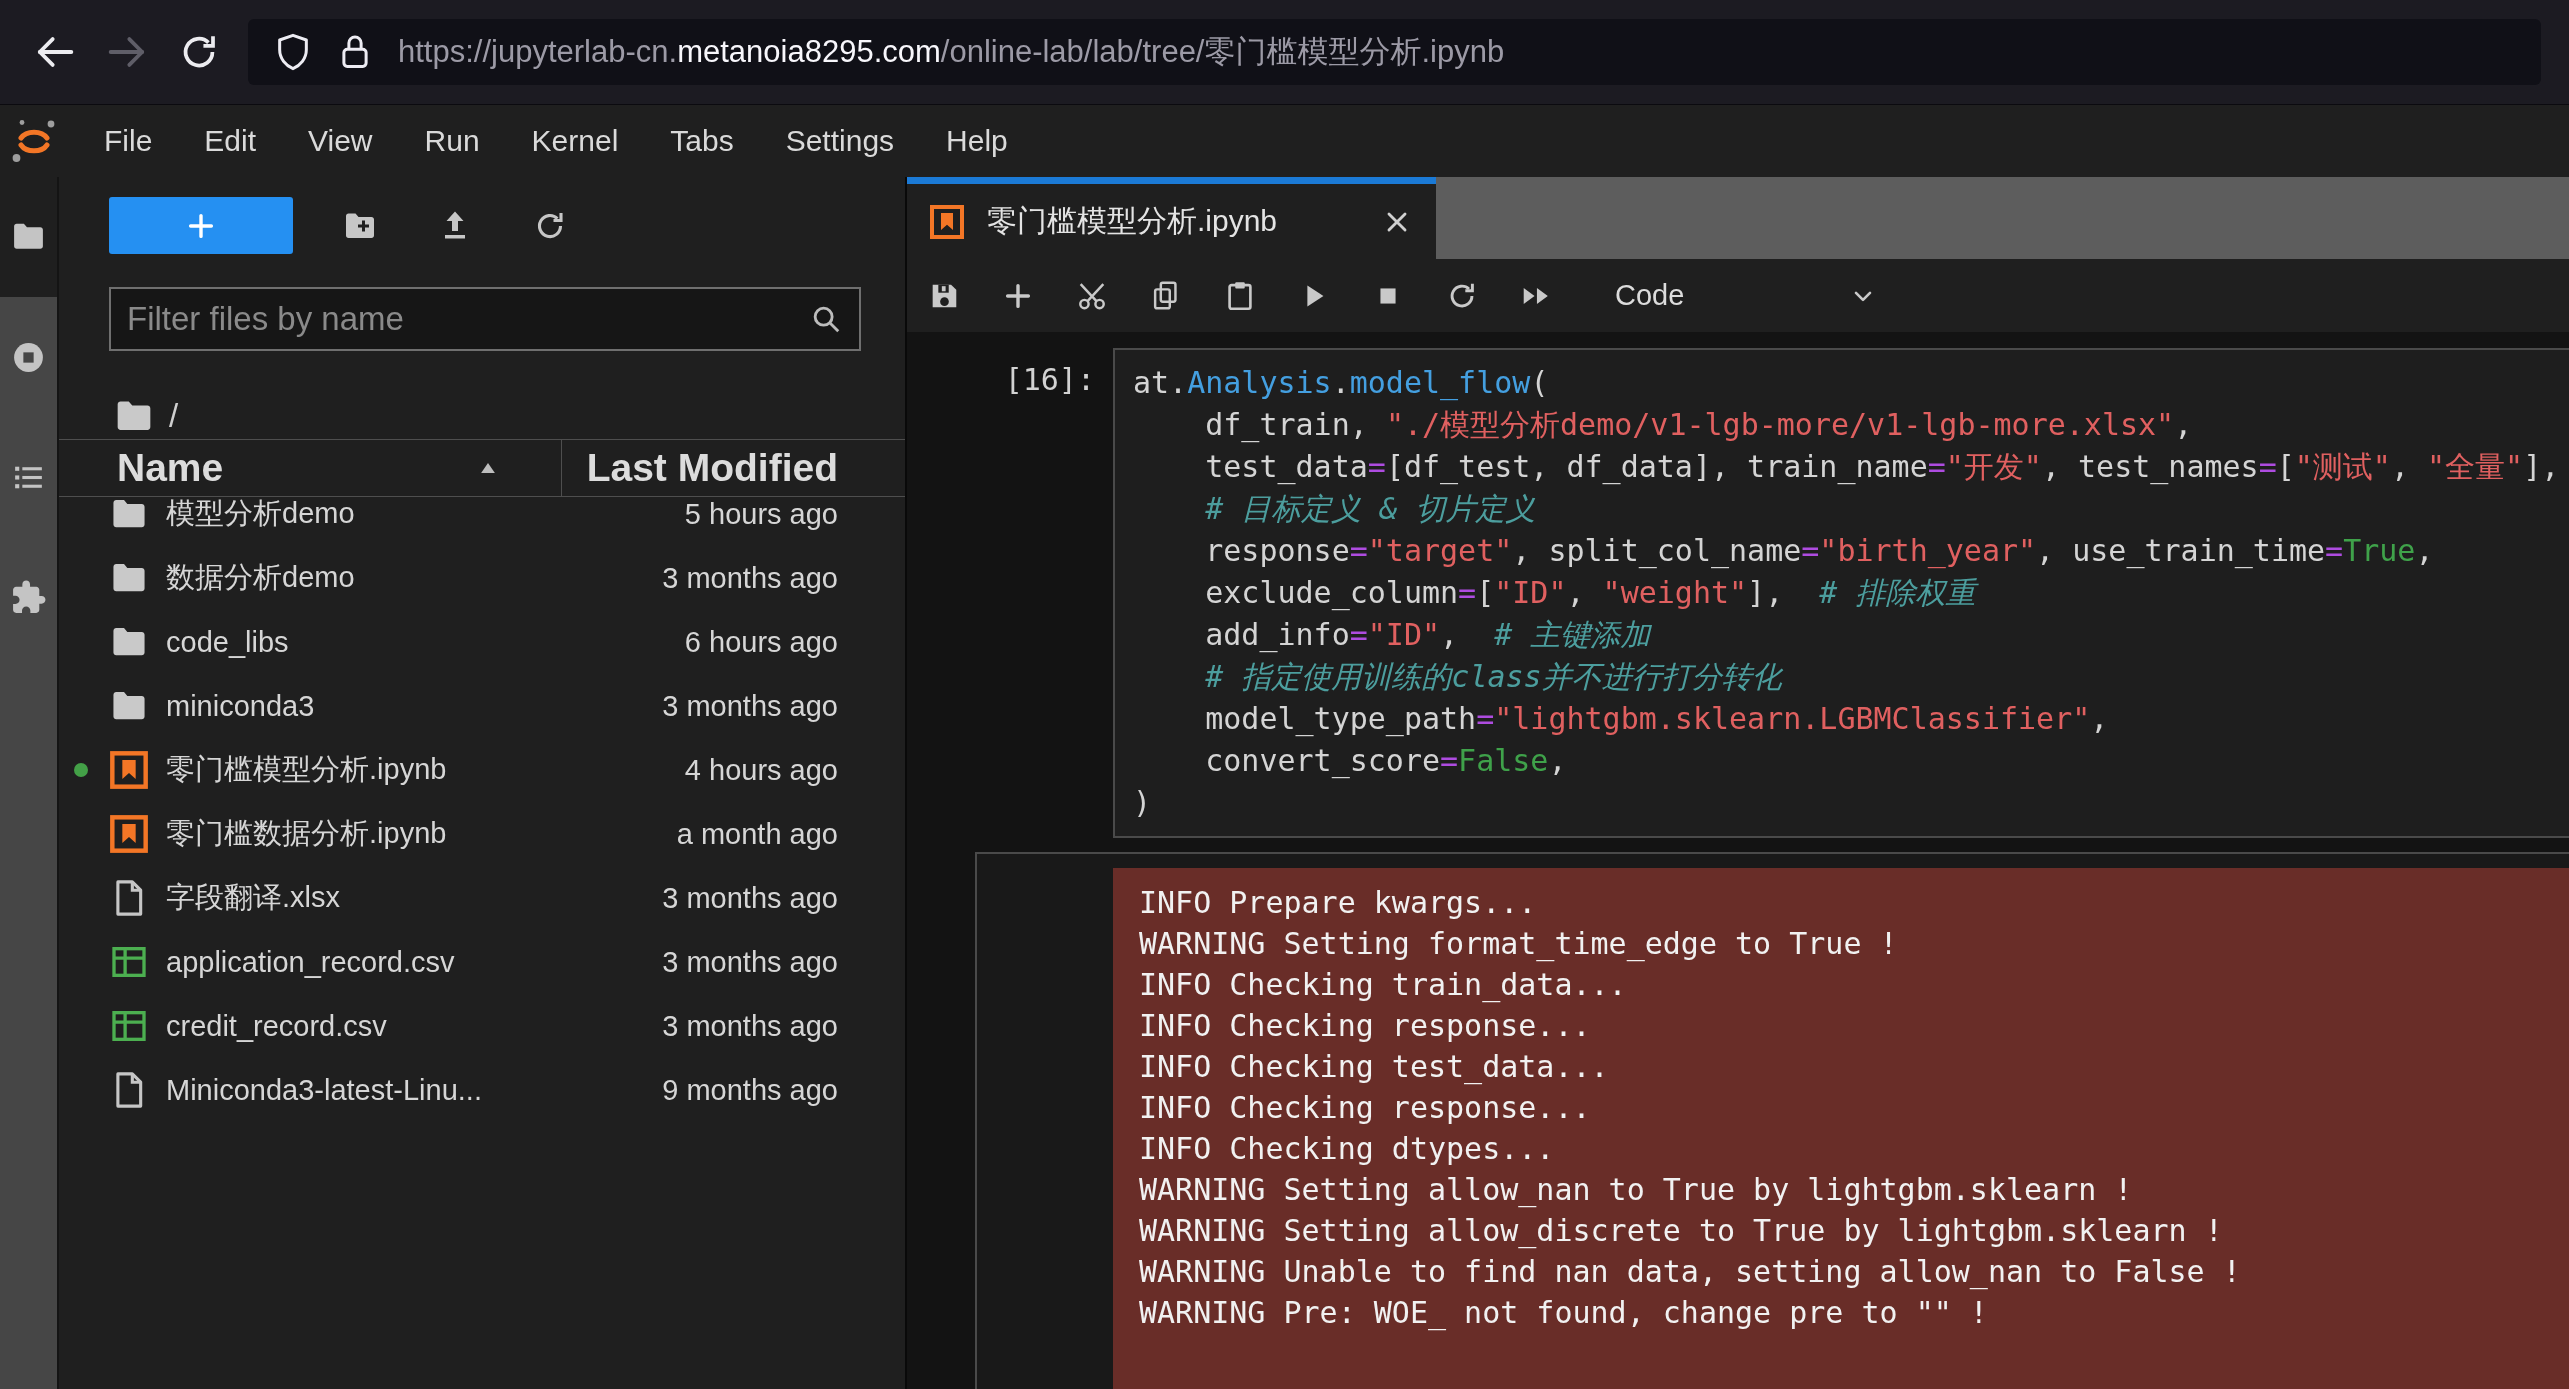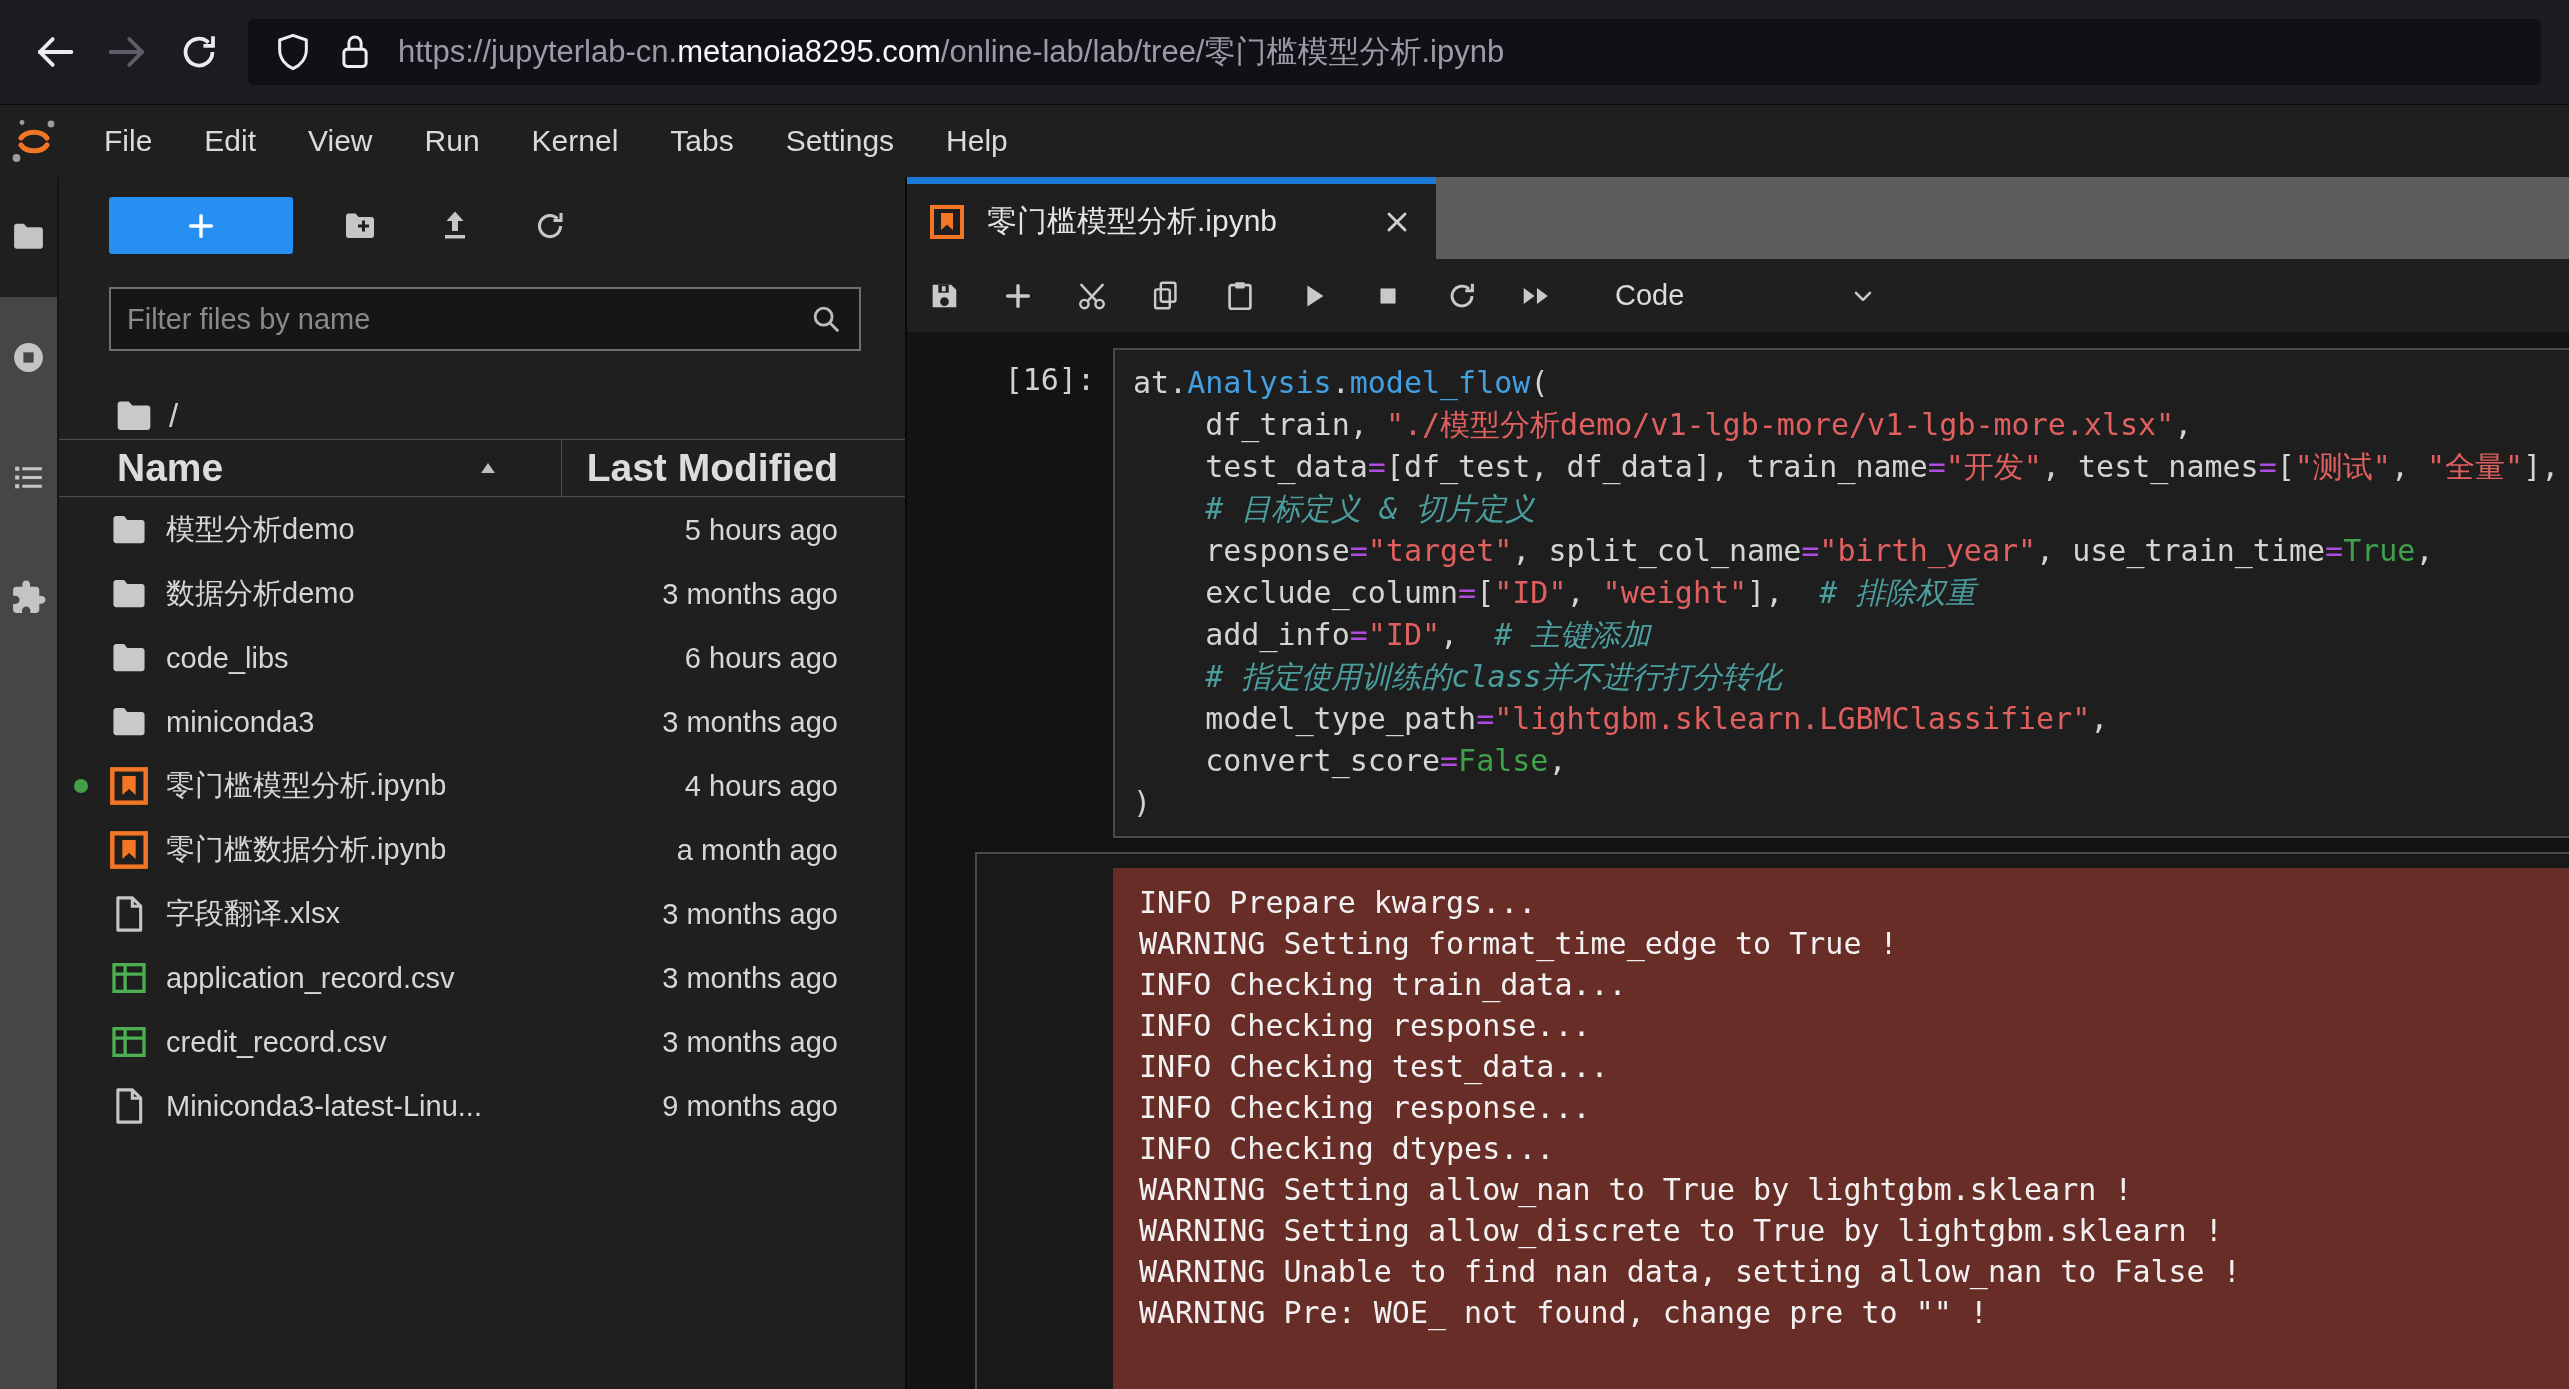--- a/index.html
+++ b/index.html
@@ -33,31 +33,31 @@
   .ab-item { position:absolute; left:0; width:57px; height:57px; display:flex; align-items:center; justify-content:center; color:#c4c4c4; }
   .ab-item svg { width:37px; height:37px; }
 
   .file-panel { width:850px; flex:none; background:#1f1f1f; border-left:2px solid #141414; border-right:2px solid #090909; position:relative; }
   .fp-toolbar { position:absolute; top:20px; left:50px; display:flex; align-items:center; }
   .new-btn { width:184px; height:57px; background:#2590f2; border-radius:3px; color:#fff; display:flex; align-items:center; justify-content:center; }
   .new-btn svg { width:34px; height:34px; }
   .fp-icon { width:56px; height:56px; margin-left:39px; display:flex; align-items:center; justify-content:center; color:#c6c6c6; }
   .fp-icon svg { width:36px; height:36px; }
   .fp-filter { position:absolute; top:110px; left:50px; width:752px; height:64px; background:#161616; border:2px solid #6f6f6f; display:flex; align-items:center; padding:0 16px; }
-  .fp-filter input { flex:1; background:transparent; border:none; outline:none; color:#0ea5e9; font-size:29px; font-family:inherit; }
+  .fp-filter input { flex:1; background:transparent; border:none; outline:none; color:#0ea5e9; font-size:33px; font-family:inherit; }
   .fp-filter input::placeholder { color:#8a8a8a; }
   .fp-filter svg { width:34px; height:34px; color:#bcbcbc; flex:none; }
   .fp-breadcrumb { position:absolute; top:218px; left:54px; display:flex; align-items:center; color:#c9c9c9; }
   .fp-breadcrumb svg { width:42px; height:42px; }
   .fp-breadcrumb .slash { font-size:33px; margin-left:14px; color:#cfcfcf; }
   .fp-header { position:absolute; top:262px; left:0; right:0; height:58px; border-top:1px solid #4e4e4e; border-bottom:1px solid #4e4e4e; display:flex; align-items:center; color:#dcdcdc; font-size:39px; font-weight:600; }
   .fh-left { width:503px; flex:none; height:100%; display:flex; align-items:center; padding-left:58px; border-right:1px solid #4e4e4e; }
   .fh-left .sort { margin-left:auto; margin-right:62px; width:22px; height:22px; }
   .fh-right { flex:1; text-align:right; padding-right:67px; }
-  .fp-rows { position:absolute; top:321px; left:0; right:0;text-align:center; }
+  .fp-rows { position:absolute; top:305px; left:0; right:0;text-align:center; }
   .frow { height:64px; display:flex; align-items:center; position:relative; }
   .frow .dot { position:absolute; left:15px; top:25px; width:14px; height:14px; border-radius:50%; background:#43a047; }
   .frow .ficon { width:40px; height:40px; margin-left:50px; flex:none; }
   .frow .fname { margin-left:17px; font-size:29px; color:#d6d6d6; white-space:nowrap; }
   .frow .ftime { margin-left:auto; padding-right:67px; font-size:29px; color:#d6d6d6; white-space:nowrap; }
 
   
   .notebook { flex:1; display:flex; flex-direction:column; overflow:hidden; background:#131313; }
   .tabbar { height:82px; background:#5d5d5d; display:flex; flex:none; }
   .tab { width:529px; flex:none; background:#1f1f1f; border-top:7px solid #1b7ad6; display:flex; align-items:center; padding:0 22px; }

